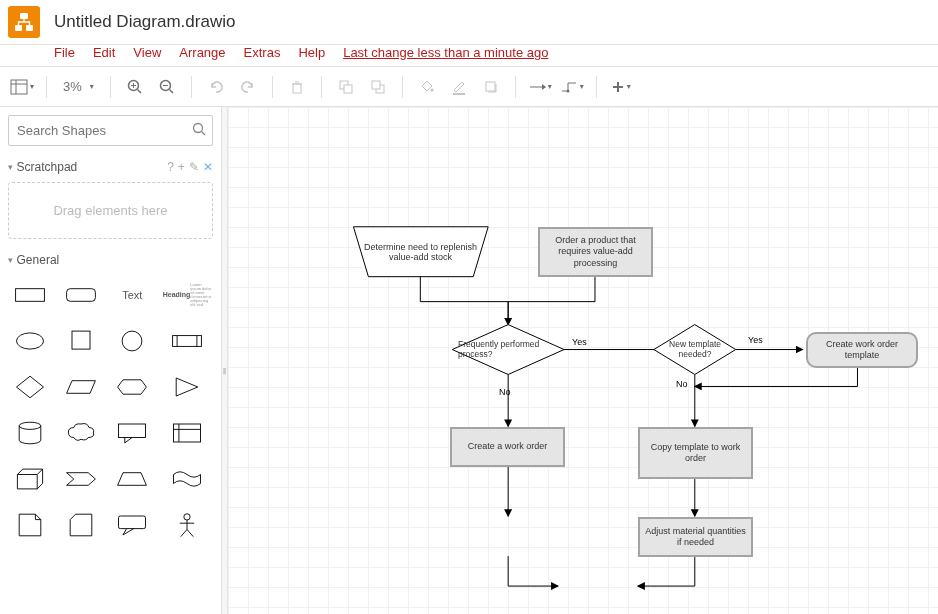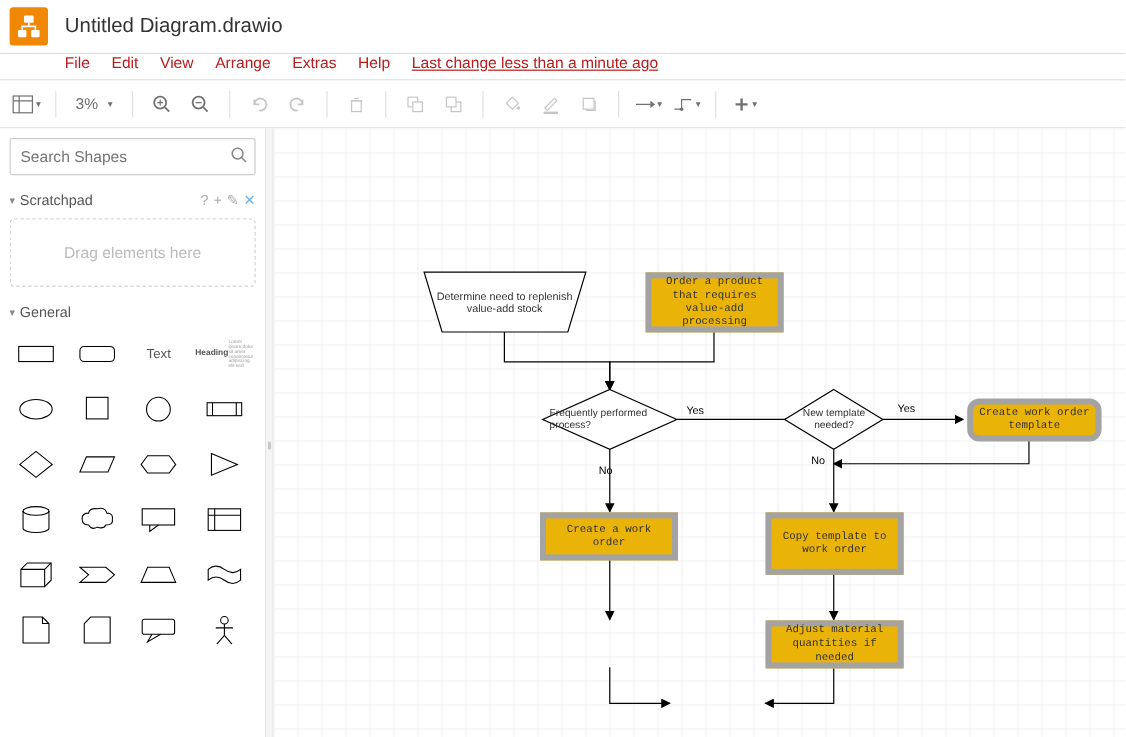--- a/index.html
+++ b/index.html
@@ -24,21 +24,21 @@
 .section-hdr .actions { margin-left: auto; display: flex; gap: 4px; color: #aaa; font-size: 12px; }
 .scratch-drop { border: 1px dashed #ccc; border-radius: 4px; padding: 20px 0; text-align: center; color: #bbb; font-size: 13px; margin-bottom: 14px; }
 .shape-grid { display: grid; grid-template-columns: repeat(4, 1fr); gap: 6px; }
 .shape-cell { height: 40px; display: flex; align-items: center; justify-content: center; cursor: pointer; }
 .shape-cell svg { width: 36px; height: 28px; }
 .txt-cell { font-size: 11px; color: #555; }
 .heading-cell { font-size: 7px; color: #555; line-height: 1.1; text-align: left; padding: 2px; }
 .canvas-wrap { flex: 1; position: relative; background: #fff; overflow: hidden; }
 .canvas-grid { position: absolute; inset: 0; background-image: linear-gradient(#f0f0f0 1px, transparent 1px), linear-gradient(90deg, #f0f0f0 1px, transparent 1px); background-size: 20px 20px; }
 .diagram { position: absolute; inset: 0; }
-.node { position: absolute; background: #eab308; border: 5px solid #a3a3a3; display: flex; align-items: center; justify-content: center; text-align: center; font-size: 9px; line-height: 1.25; padding: 4px; font-family: Liberation Mono, monospace; }
+.node { position: absolute; background: #e5e5e5; border: 2px solid #a3a3a3; display: flex; align-items: center; justify-content: center; text-align: center; font-size: 9px; line-height: 1.25; padding: 4px; }
 .rounded { border-radius: 10px; }
 .label { position: absolute; font-size: 9px; color: #000; }
 .splitter { width: 6px; background: #f5f5f5; border-right: 1px solid #e5e5e5; position: relative; }
 .splitter-handle { position: absolute; top: 50%; left: 1px; font-size: 8px; color: #aaa; }
 svg.flow { position: absolute; inset: 0; width: 100%; height: 100%; pointer-events: none; }
 </style>
 </head>
 <body>
 
 <div class="header">

